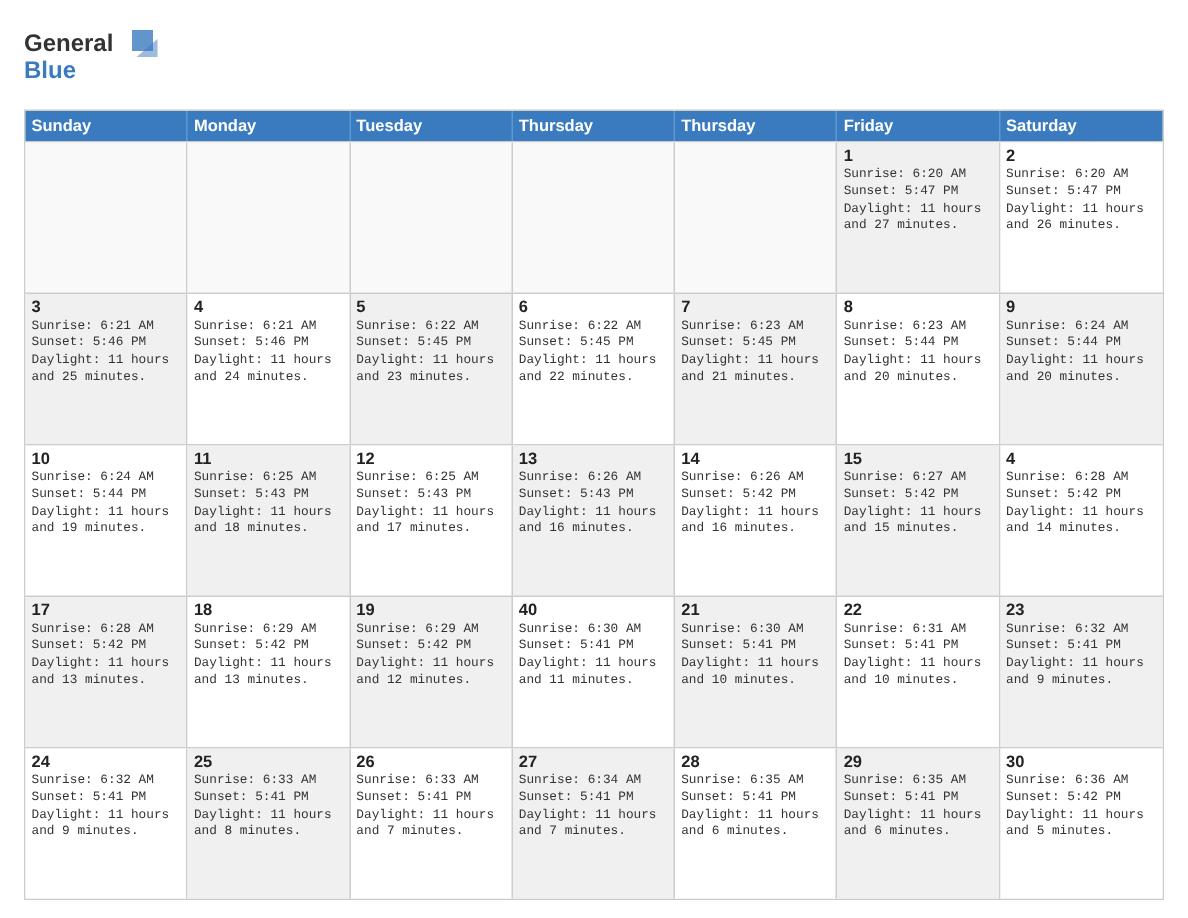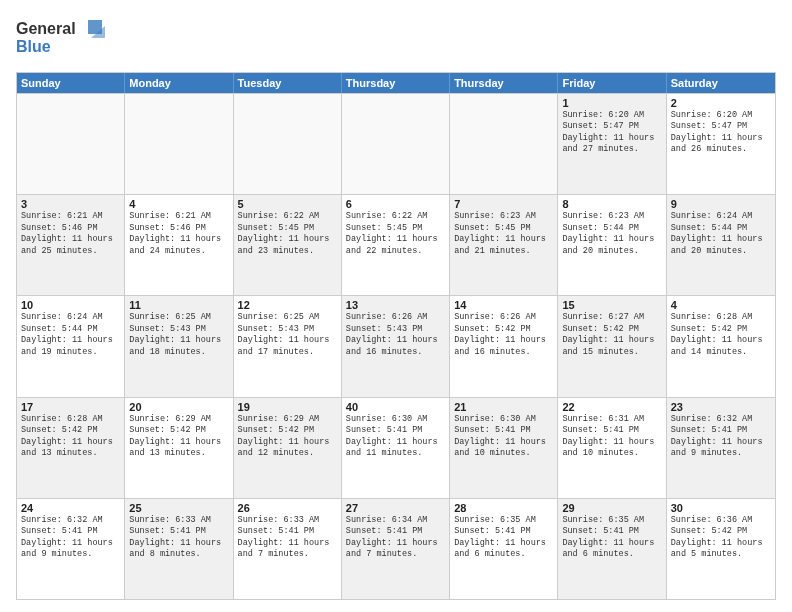--- a/index.html
+++ b/index.html
@@ -253,21 +253,21 @@
         </div>
         <div class="cal-row">
           <div class="cal-cell shaded">
             <div class="day-num">17</div>
             <div class="cell-info" style="white-space: pre-line;">Sunrise: 6:28 AM
 Sunset: 5:42 PM
 Daylight: 11 hours
 and 13 minutes.</div>
           </div>
           <div class="cal-cell">
-            <div class="day-num">20</div>
+            <div class="day-num">18</div>
             <div class="cell-info" style="white-space: pre-line;">Sunrise: 6:29 AM
 Sunset: 5:42 PM
 Daylight: 11 hours
 and 13 minutes.</div>
           </div>
           <div class="cal-cell shaded">
             <div class="day-num">19</div>
             <div class="cell-info" style="white-space: pre-line;">Sunrise: 6:29 AM
 Sunset: 5:42 PM
 Daylight: 11 hours

